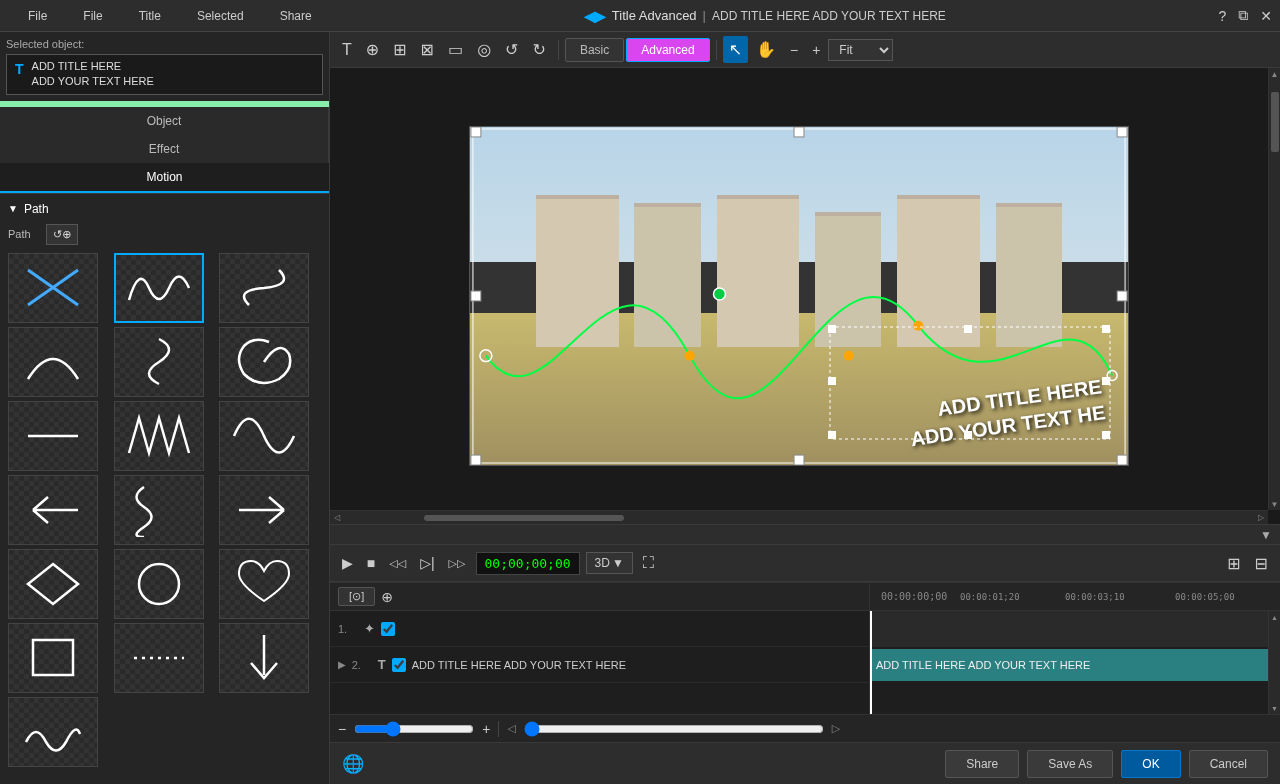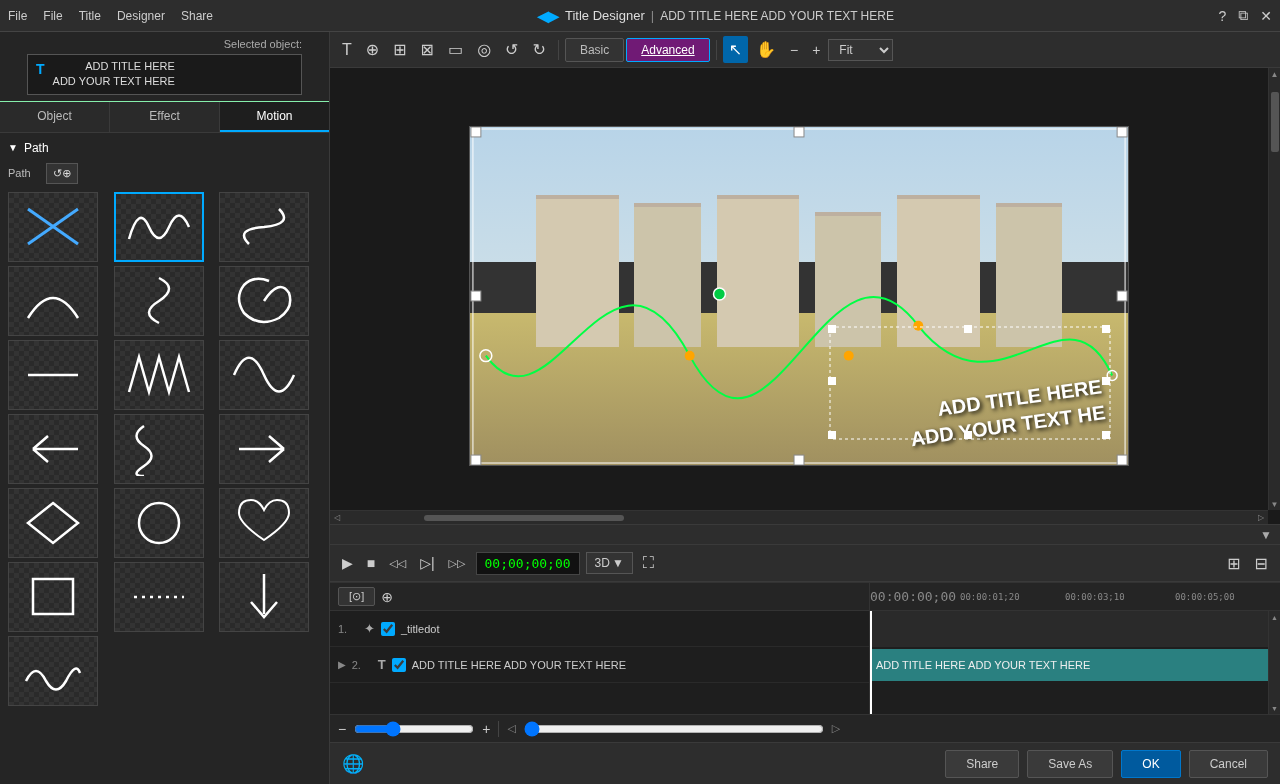--- a/index.html
+++ b/index.html
@@ -1,42 +1,42 @@
 <!DOCTYPE html>
 <html><head>
   <meta charset="utf-8">
   <style>
     * { box-sizing: border-box; margin: 0; padding: 0; }
     body { background: #1e1e1e; color: #ccc; font-family: 'Segoe UI', Arial, sans-serif; font-size: 12px; width: 1280px; height: 784px; overflow: hidden; }
 
     
     #titlebar { background: #2d2d2d; height: 32px; display: flex; align-items: center; justify-content: space-between; padding: 0 8px; border-bottom: 1px solid #444; }
     #titlebar-left { display: flex; gap: 16px; }
-    #titlebar-left span { color: #ccc; cursor: pointer; font-size: 12px; }
+    #titlebar-left span { color: #ccc; cursor: pointer; font-size: 12px; margin-left: 20px; }
     #titlebar-center { display: flex; align-items: center; gap: 6px; font-size: 13px; color: #ddd; }
     #titlebar-center .logo { color: #00aaff; font-weight: bold; font-size: 16px; }
     #titlebar-center .separator { color: #888; }
     #titlebar-right { display: flex; gap: 12px; align-items: center; }
     #titlebar-right span { color: #ccc; cursor: pointer; font-size: 14px; }
 
     
     #main { display: flex; height: calc(784px - 32px); }
 
     
     #left-panel { width: 330px; background: #252525; display: flex; flex-direction: column; border-right: 1px solid #3a3a3a; }
 
     
-    #selected-object { padding: 6px 27px; border-bottom: 1px solid #86efac; text-align: right; }
+    #selected-object { padding: 6px 6px; border-bottom: 6px solid #86efac; }
     #selected-object-label { font-size: 11px; color: #aaa; margin-bottom: 4px; }
     #selected-object-box { background: #1a1a1a; border: 1px solid #555; padding: 4px 8px; display: flex; align-items: flex-start; gap: 8px; min-height: 36px; }
     #selected-object-icon { color: #00aaff; font-weight: bold; font-size: 14px; margin-top: 2px; }
     #selected-object-text { color: #ddd; font-size: 11px; line-height: 1.4; }
 
     
-    #tabs { display: flex; border-bottom: 1px solid #3a3a3a; }
+    #tabs { display: flex; border-bottom: 1px solid #3a3a3a; flex-direction: column; }
     .tab { flex: 1; text-align: center; padding: 7px 4px; cursor: pointer; font-size: 12px; color: #bbb; background: #2a2a2a; border-right: 1px solid #3a3a3a; }
     .tab.active { background: #1e1e1e; color: #fff; border-bottom: 2px solid #00aaff; }
     .tab:last-child { border-right: none; }
 
     
     #left-content { flex: 1; overflow-y: auto; padding: 8px; }
     #left-content::-webkit-scrollbar { width: 6px; }
     #left-content::-webkit-scrollbar-track { background: #222; }
     #left-content::-webkit-scrollbar-thumb { background: #555; }
 
@@ -61,21 +61,21 @@
 
     
     #right-side { flex: 1; display: flex; flex-direction: column; }
 
     
     #toolbar { background: #2d2d2d; height: 36px; display: flex; align-items: center; padding: 0 6px; gap: 2px; border-bottom: 1px solid #3a3a3a; }
     .tool-btn { background: none; border: none; color: #ccc; cursor: pointer; padding: 4px 6px; font-size: 16px; border-radius: 2px; }
     .tool-btn.active { background: #0066aa; color: #fff; }
     .toolbar-sep { width: 1px; height: 20px; background: #444; margin: 0 4px; }
     .mode-btn { background: #333; border: 1px solid #555; color: #bbb; padding: 4px 14px; cursor: pointer; font-size: 12px; border-radius: 2px; }
-    .mode-btn.active { background: #701a75; border-color: #00aaff; color: #fff; text-decoration: underline; }
+    .mode-btn.active { background: #d946ef; border-color: #00aaff; color: #fff; }
     .zoom-btn { background: none; border: none; color: #ccc; cursor: pointer; font-size: 14px; padding: 4px 6px; }
     .zoom-select { background: #333; border: 1px solid #555; color: #ccc; padding: 2px 6px; font-size: 12px; cursor: pointer; }
     .motion-path-svg { position: absolute; top: 0; left: 0; width: 100%; height: 100%; pointer-events: none; }
 
     
     #transport { background: #2d2d2d; height: 38px; display: flex; align-items: center; padding: 0 8px; gap: 6px; border-top: 1px solid #3a3a3a; border-bottom: 1px solid #3a3a3a; }
     .transport-btn { background: none; border: none; color: #ccc; cursor: pointer; font-size: 14px; padding: 4px; }
     .timecode { background: #111; border: 1px solid #444; color: #0f0; padding: 3px 8px; font-family: monospace; font-size: 13px; min-width: 90px; text-align: center; }
     .mode-3d { background: #333; border: 1px solid #555; color: #ccc; padding: 3px 8px; cursor: pointer; font-size: 12px; display: flex; align-items: center; gap: 2px; }
     .fullscreen-btn { background: none; border: none; color: #ccc; cursor: pointer; font-size: 16px; margin-left: 4px; }
@@ -107,26 +107,26 @@
     #timeline-section { display: flex; flex-direction: column; border-top: 1px solid #3a3a3a; }
   </style>
 </head>
 <body>
 
 <div id="titlebar">
   <div id="titlebar-left">
     <span>File</span>
     <span>File</span>
     <span>Title</span>
-    <span>Designer</span>
+    <span>Selected</span>
     <span>Share</span>
   </div>
   <div id="titlebar-center">
     <span class="logo" style="color:#00aaff; font-size:14px;">◀▶</span>
-    <span>Title Designer</span>
+    <span>Title Advanced</span>
     <span class="separator">|</span>
     <span style="color:#ccc; font-size:12px;">ADD TITLE HERE ADD YOUR TEXT HERE</span>
   </div>
   <div id="titlebar-right">
     <span style="cursor:pointer;">?</span>
     <span style="cursor:pointer;">⧉</span>
     <span style="cursor:pointer;">✕</span>
   </div>
 </div>
 
@@ -422,37 +422,36 @@
       </div>
 
       <div id="timeline-section" style="flex:0 0 160px; display:flex; flex-direction:column; background:#1e1e1e; border-top:1px solid #333;">
 
         <div style="display:flex; height:28px; background:#252525; border-bottom:1px solid #333;">
           <div style="width:540px; background:#252525; border-right:1px solid #333; display:flex; align-items:center; padding:0 8px; gap:6px;">
             <button class="tl-label-btn" style="background:#333; border:1px solid #555; color:#ccc; padding:2px 10px; font-size:11px; border-radius:2px; cursor:pointer;">[⊙]</button>
             <button style="background:none; border:none; color:#ccc; cursor:pointer; font-size:14px;">⊕</button>
           </div>
           <div style="flex:1; display:flex; align-items:center; padding:0 6px; gap:0; overflow:hidden; position:relative;">
-            <span style="color:#888; font-size:13px; font-family:monospace; position:absolute; left:0px;">00:00:00;00</span>
+            <span style="color:#888; font-size:10px; font-family:monospace; position:absolute; left:11px;">00:00:00;00</span>
             <span style="color:#888; font-size:9px; font-family:monospace; position:absolute; left:90px;">00:00:01;20</span>
             <span style="color:#888; font-size:9px; font-family:monospace; position:absolute; left:195px;">00:00:03;10</span>
             <span style="color:#888; font-size:9px; font-family:monospace; position:absolute; left:305px;">00:00:05;00</span>
 
           </div>
         </div>
 
         <div style="flex:1; display:flex; overflow:hidden;">
 
           <div style="width:540px; border-right:1px solid #333;">
 
             <div class="track-row">
               <span class="track-num">1.</span>
               <span style="color:#aaa; font-size:13px;">✦</span>
               <input type="checkbox" class="track-check" checked="" style="">
-              <span class="track-name">_titledot</span>
             </div>
 
             <div class="track-row">
               <span style="color:#888; cursor:pointer; font-size:10px;">▶</span>
               <span class="track-num">2.</span>
               <span style="color:#aaa; font-size:13px; font-weight:bold;">T</span>
               <input type="checkbox" class="track-check" checked="" style="">
               <span class="track-name">ADD TITLE HERE ADD YOUR TEXT HERE</span>
             </div>
 

